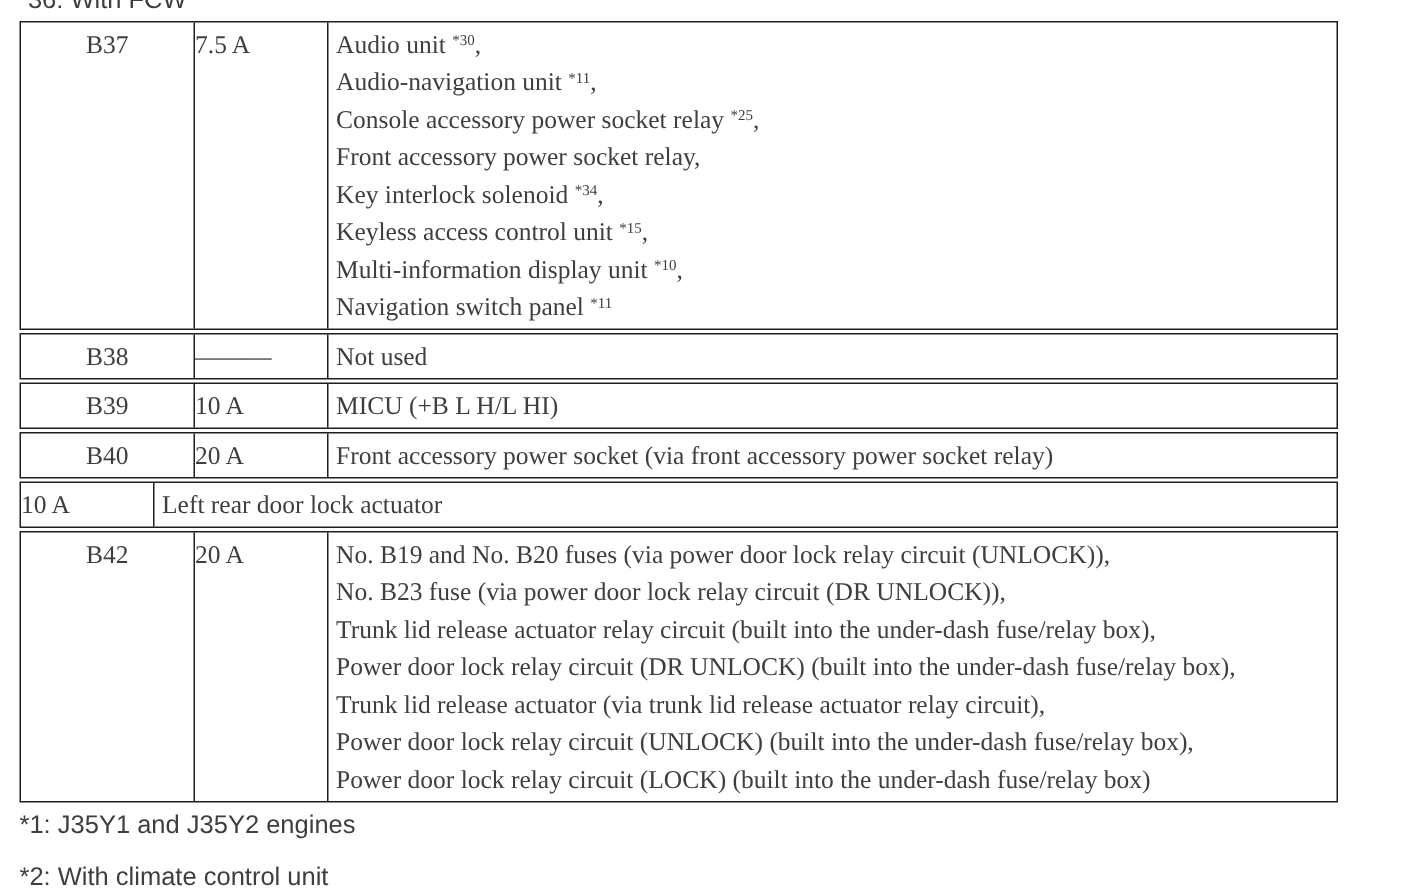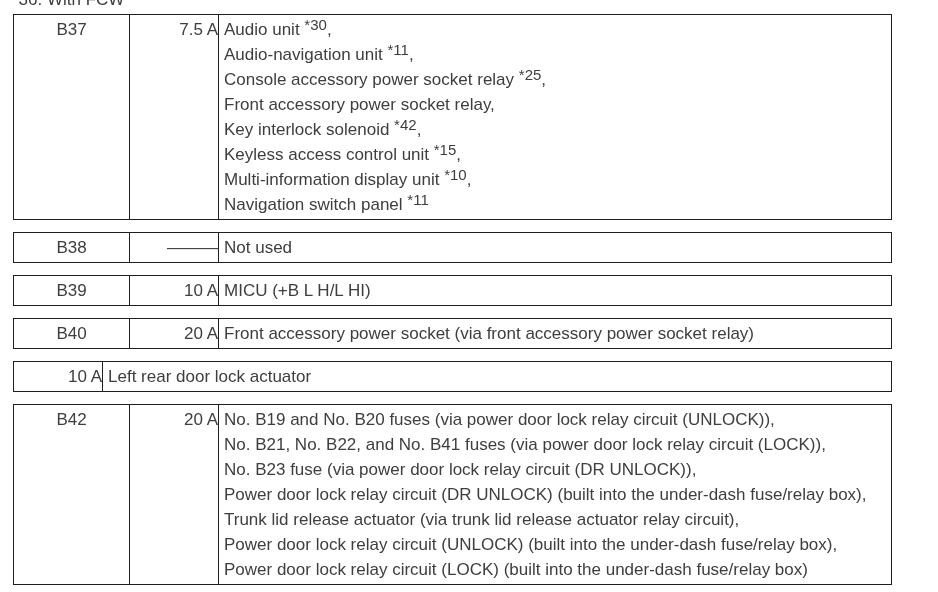--- a/index.html
+++ b/index.html
@@ -21,55 +21,56 @@
     white-space: nowrap;
   }
   .fuse-table {
     margin: 4px 0 0 13px;
     width: 879px;
   }
   .row-box {
     display: flex;
     align-items: stretch;
     border: 1px solid #1f1f1f;
-    margin-bottom: 12px;
+    margin-bottom: 2px;
     box-sizing: border-box;
+    font-family: Liberation Serif, serif;
   }
   .cell {
     box-sizing: border-box;
     padding-top: 2px;
     padding-bottom: 2px;
   }
   .fuse-cell {
     width: 116px;
     border-right: 1px solid #1f1f1f;
     text-align: center;
     line-height: 25px;
   }
   .amps-cell {
     width: 89px;
     border-right: 1px solid #1f1f1f;
-    text-align: right;
+    text-align: left;
     line-height: 25px;
   }
   .circuits-cell {
     flex: 1;
     padding-left: 5px;
     line-height: 25px;
   }
   .single .fuse-cell,
   .single .amps-cell,
   .single .circuits-cell {
     line-height: 25px;
   }
   .circuit-line {
     white-space: nowrap;
   }
   sup.fnref {
-    font-size: 15px;
+    font-size: 10px;
     line-height: 0;
     vertical-align: 5px;
     letter-spacing: 0px;
   }
   .footnotes {
     margin: 5px 0 0 13px;
     line-height: 20px;
   }
   .footnote {
     white-space: nowrap;
@@ -83,21 +84,21 @@
 
 <div class="fuse-table">
     <div class="row-box">
       <div class="cell fuse-cell"><span>B37</span></div>
       <div class="cell amps-cell">7.5 A</div>
       <div class="cell circuits-cell">
         <div class="circuit-line"><span>Audio unit </span><sup class="fnref">*30</sup><span>,</span></div>
         <div class="circuit-line"><span>Audio-navigation unit </span><sup class="fnref">*11</sup><span>,</span></div>
         <div class="circuit-line"><span>Console accessory power socket relay </span><sup class="fnref">*25</sup><span>,</span></div>
         <div class="circuit-line"><span>Front accessory power socket relay,</span></div>
-        <div class="circuit-line"><span>Key interlock solenoid </span><sup class="fnref">*42</sup><span>,</span></div>
+        <div class="circuit-line"><span>Key interlock solenoid </span><sup class="fnref">*34</sup><span>,</span></div>
         <div class="circuit-line"><span>Keyless access control unit </span><sup class="fnref">*15</sup><span>,</span></div>
         <div class="circuit-line"><span>Multi-information display unit </span><sup class="fnref">*10</sup><span>,</span></div>
         <div class="circuit-line"><span>Navigation switch panel </span><sup class="fnref">*11</sup></div>
       </div>
     </div>
     <div class="row-box single">
       <div class="cell fuse-cell"><span>B38</span></div>
       <div class="cell amps-cell">———</div>
       <div class="cell circuits-cell">
         <div class="circuit-line"><span>Not used</span></div>
@@ -121,22 +122,22 @@
       <div class="cell amps-cell">10 A</div>
       <div class="cell circuits-cell">
         <div class="circuit-line"><span>Left rear door lock actuator</span></div>
       </div>
     </div>
     <div class="row-box">
       <div class="cell fuse-cell"><span>B42</span></div>
       <div class="cell amps-cell">20 A</div>
       <div class="cell circuits-cell">
         <div class="circuit-line"><span>No. B19 and No. B20 fuses (via power door lock relay circuit (UNLOCK)),</span></div>
-        <div class="circuit-line"><span>No. B21, No. B22, and No. B41 fuses (via power door lock relay circuit (LOCK)),</span></div>
         <div class="circuit-line"><span>No. B23 fuse (via power door lock relay circuit (DR UNLOCK)),</span></div>
+        <div class="circuit-line"><span>Trunk lid release actuator relay circuit (built into the under-dash fuse/relay box),</span></div>
         <div class="circuit-line"><span>Power door lock relay circuit (DR UNLOCK) (built into the under-dash fuse/relay box),</span></div>
         <div class="circuit-line"><span>Trunk lid release actuator (via trunk lid release actuator relay circuit),</span></div>
         <div class="circuit-line"><span>Power door lock relay circuit (UNLOCK) (built into the under-dash fuse/relay box),</span></div>
         <div class="circuit-line"><span>Power door lock relay circuit (LOCK) (built into the under-dash fuse/relay box)</span></div>
       </div>
     </div>
   </div>
 
 <div class="footnotes">
   <div class="footnote">*1: J35Y1 and J35Y2 engines</div>

